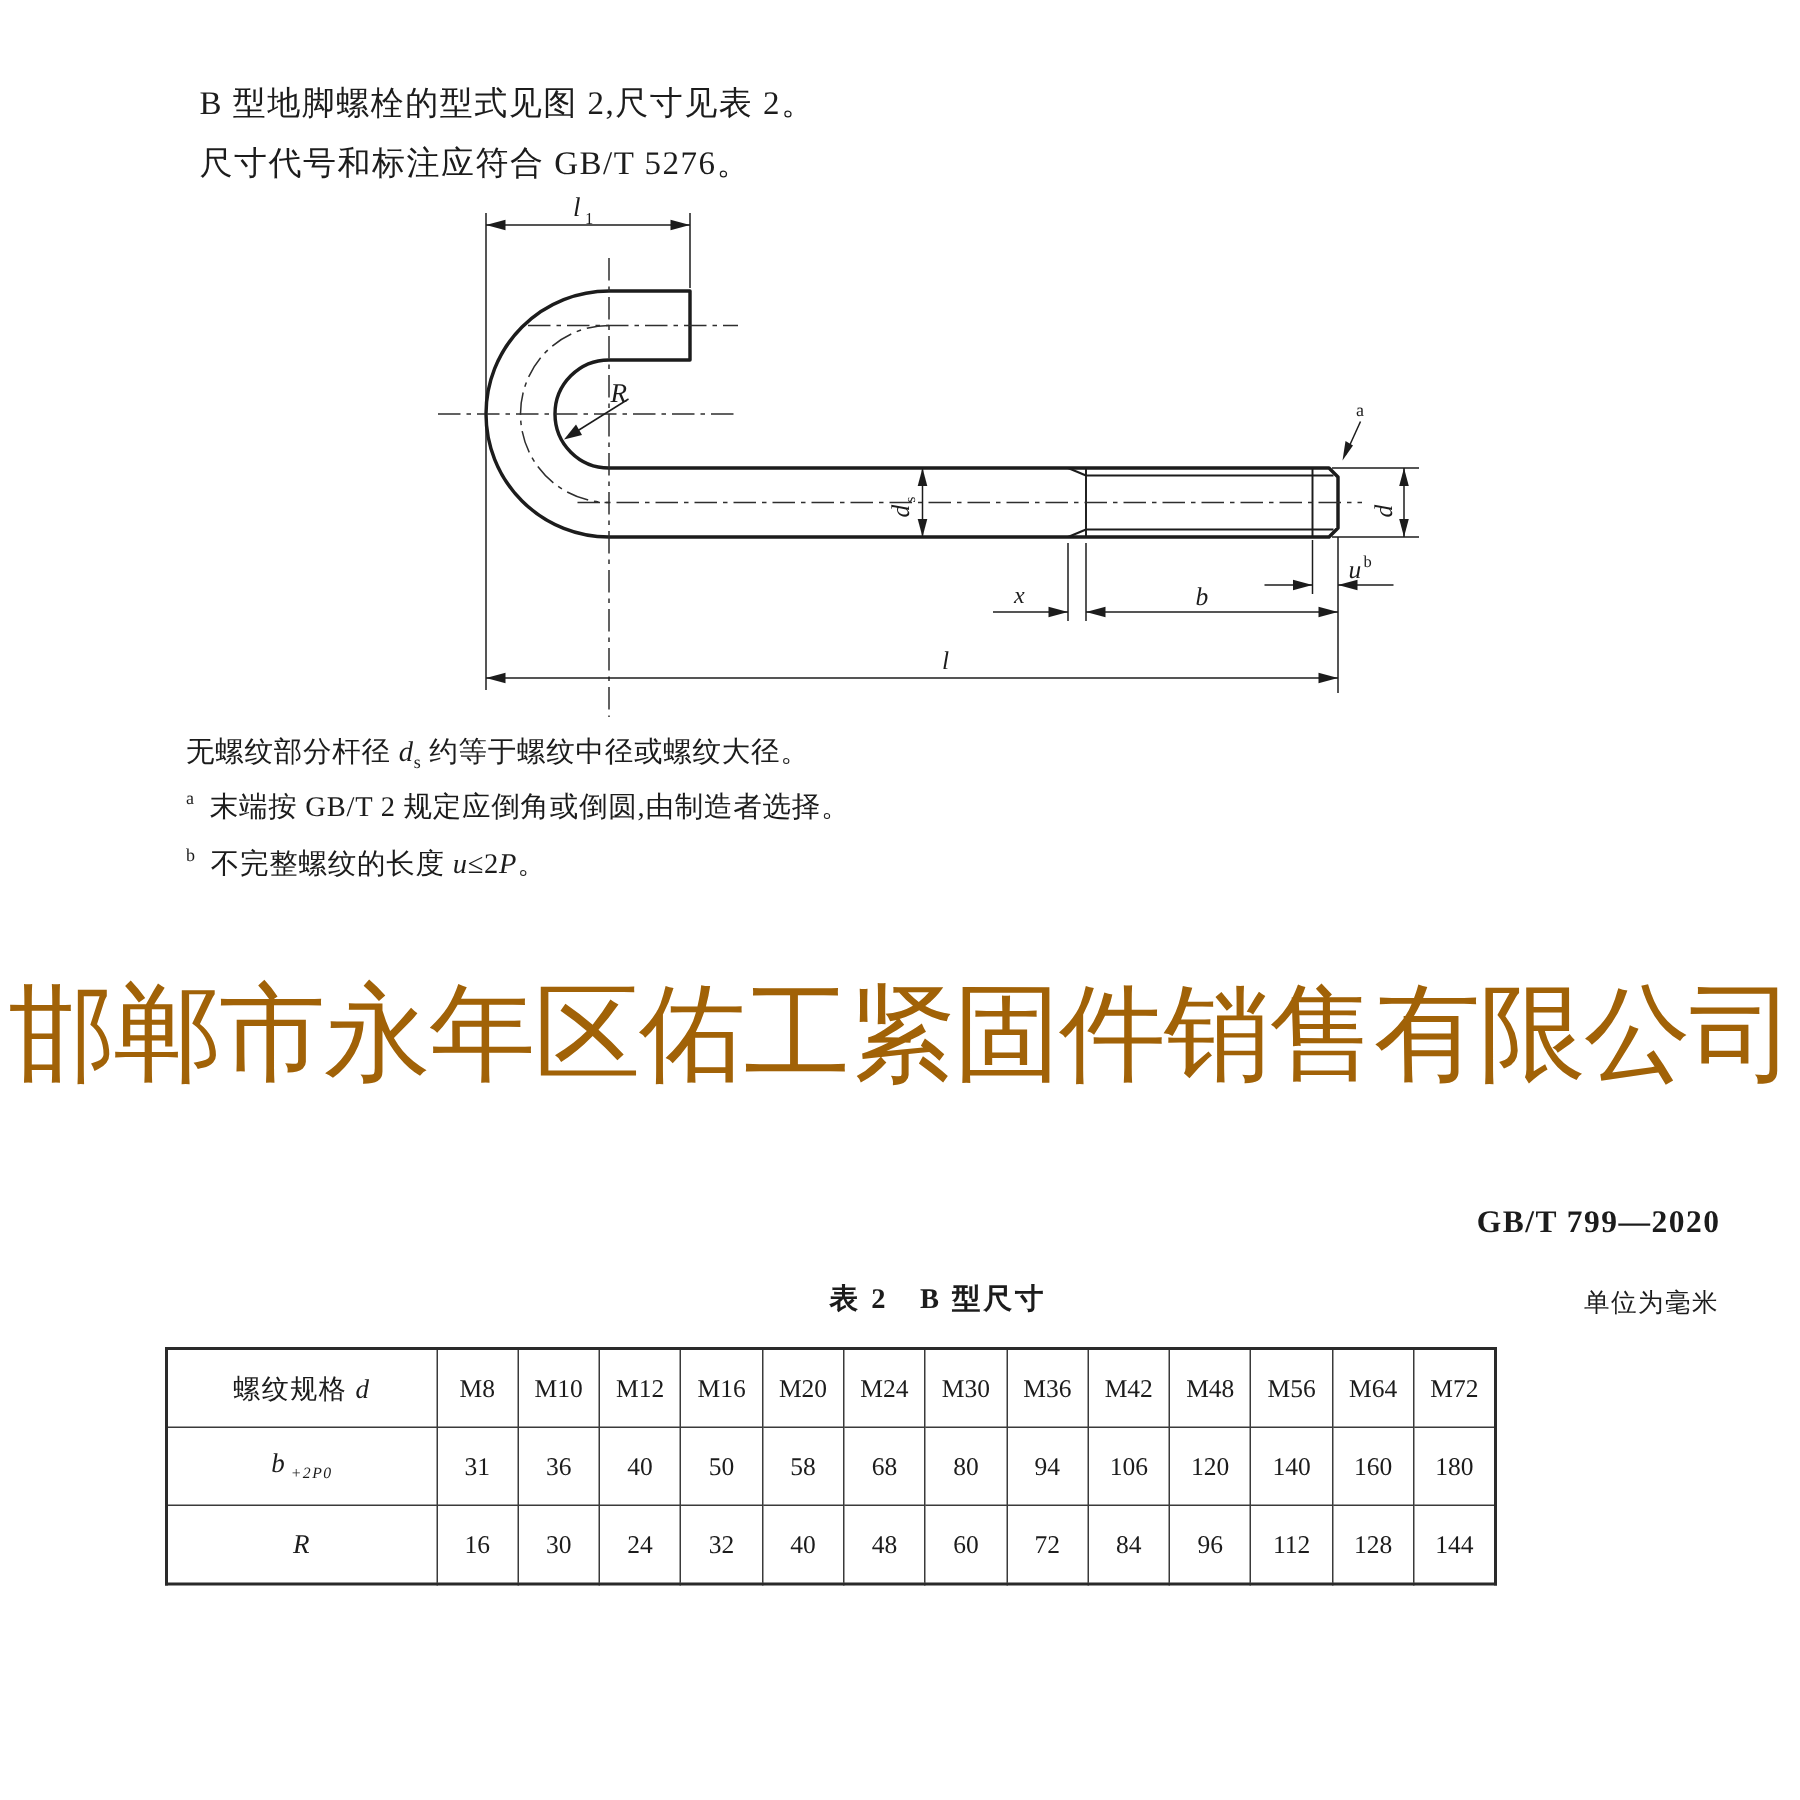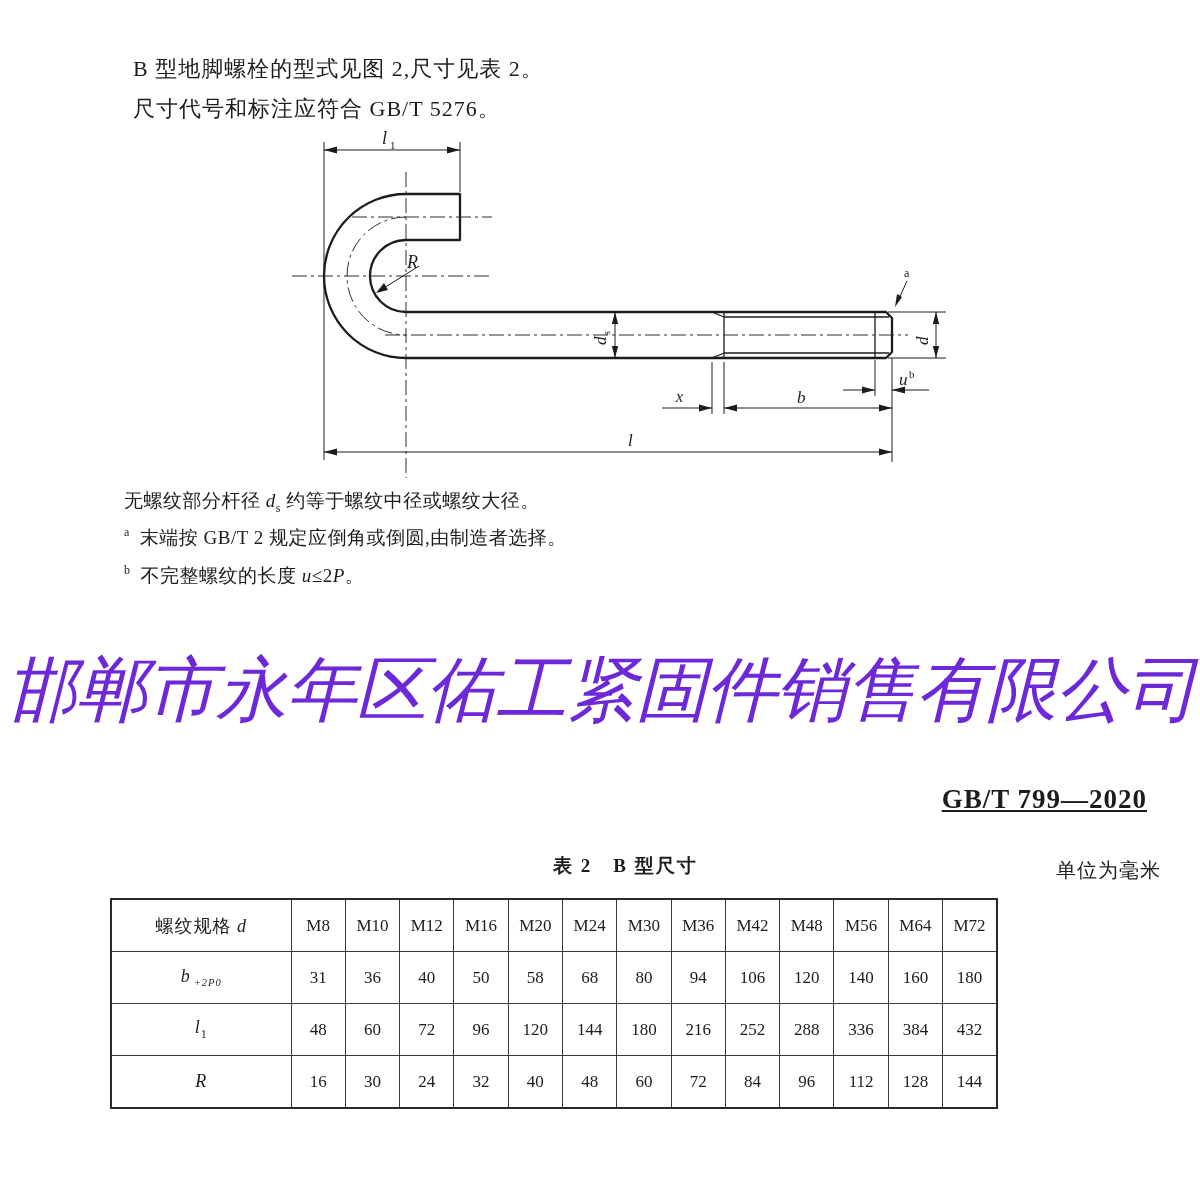--- a/index.html
+++ b/index.html
@@ -17,24 +17,24 @@
   .fnmark{font-size:12px;vertical-align:8px;margin-right:10px;}
   i.v{font-style:italic;font-family:"Liberation Serif","DejaVu Serif",serif;}
   sub.v{font-size:12px;}
   
   .watermark{
     left:6px;top:644px;width:1190px;font-size:71px;line-height:92px;
     font-family:"Liberation Sans","DejaVu Sans",sans-serif;
     white-space:nowrap;letter-spacing:-1px;font-weight:500;
   }
   
-  .stdcode{right:53px;top:784px;font-size:27px;font-weight:bold;letter-spacing:1px;text-decoration:underline;}
+  .stdcode{right:53px;top:802px;font-size:21px;font-weight:bold;letter-spacing:1px;}
   
   .tbl-title{left:553px;top:841px;font-size:19px;font-weight:bold;letter-spacing:2px;}
-  .tbl-unit{left:1056px;top:845px;font-size:20px;letter-spacing:1px;}
+  .tbl-unit{left:1056px;top:845px;font-size:17px;letter-spacing:1px;}
   
   table.dim{
     left:110px;top:898px;position:absolute;border-collapse:collapse;
     width:888px;table-layout:fixed;
     font-size:17px;
   }
   table.dim{border:2px solid #2a2a2a;}
   table.dim td,table.dim th{
     border:1px solid #3a3a3a;height:51px;text-align:center;vertical-align:middle;
     font-weight:normal;padding:0;
@@ -153,21 +153,21 @@
 <div class="abs note cjk" style="left:124px;top:476px;">
   <span>无螺纹部分杆径 </span><i class="v">d</i><sub class="v">s</sub><span> 约等于螺纹中径或螺纹大径。</span>
 </div>
 <div class="abs note cjk" style="left:124px;top:513px;">
   <span class="fnmark">a</span><span>末端按 GB/T 2 规定应倒角或倒圆,由制造者选择。</span>
 </div>
 <div class="abs note cjk" style="left:124px;top:551px;">
   <span class="fnmark">b</span><span>不完整螺纹的长度 </span><i class="v">u</i><span>≤2</span><i class="v">P</i><span>。</span>
 </div>
 
-<div class="abs watermark" id="wm" style="color: #6d28d9; font-style: italic;">邯郸市永年区佑工紧固件销售有限公司</div>
+<div class="abs watermark" id="wm" style="color: #a16207;">邯郸市永年区佑工紧固件销售有限公司</div>
 
 <div class="abs stdcode">GB/T 799—2020</div>
 
 <div class="abs tbl-title cjk">表 2　B 型尺寸</div>
 <div class="abs tbl-unit cjk">单位为毫米</div>
 
 <table class="dim">
   <colgroup>
       <col style="width:180px;">
       <col span="13">
@@ -202,36 +202,20 @@
         <td>68</td>
         <td>80</td>
         <td>94</td>
         <td>106</td>
         <td>120</td>
         <td>140</td>
         <td>160</td>
         <td>180</td>
       </tr>
   <tr>
-    <th><i class="v">l</i><sub class="v">1</sub></th>
-  <td>48</td>
-        <td>60</td>
-        <td>72</td>
-        <td>96</td>
-        <td>120</td>
-        <td>144</td>
-        <td>180</td>
-        <td>216</td>
-        <td>252</td>
-        <td>288</td>
-        <td>336</td>
-        <td>384</td>
-        <td>432</td>
-      </tr>
-  <tr>
     <th><i class="v">R</i></th>
   <td>16</td>
         <td>30</td>
         <td>24</td>
         <td>32</td>
         <td>40</td>
         <td>48</td>
         <td>60</td>
         <td>72</td>
         <td>84</td>

